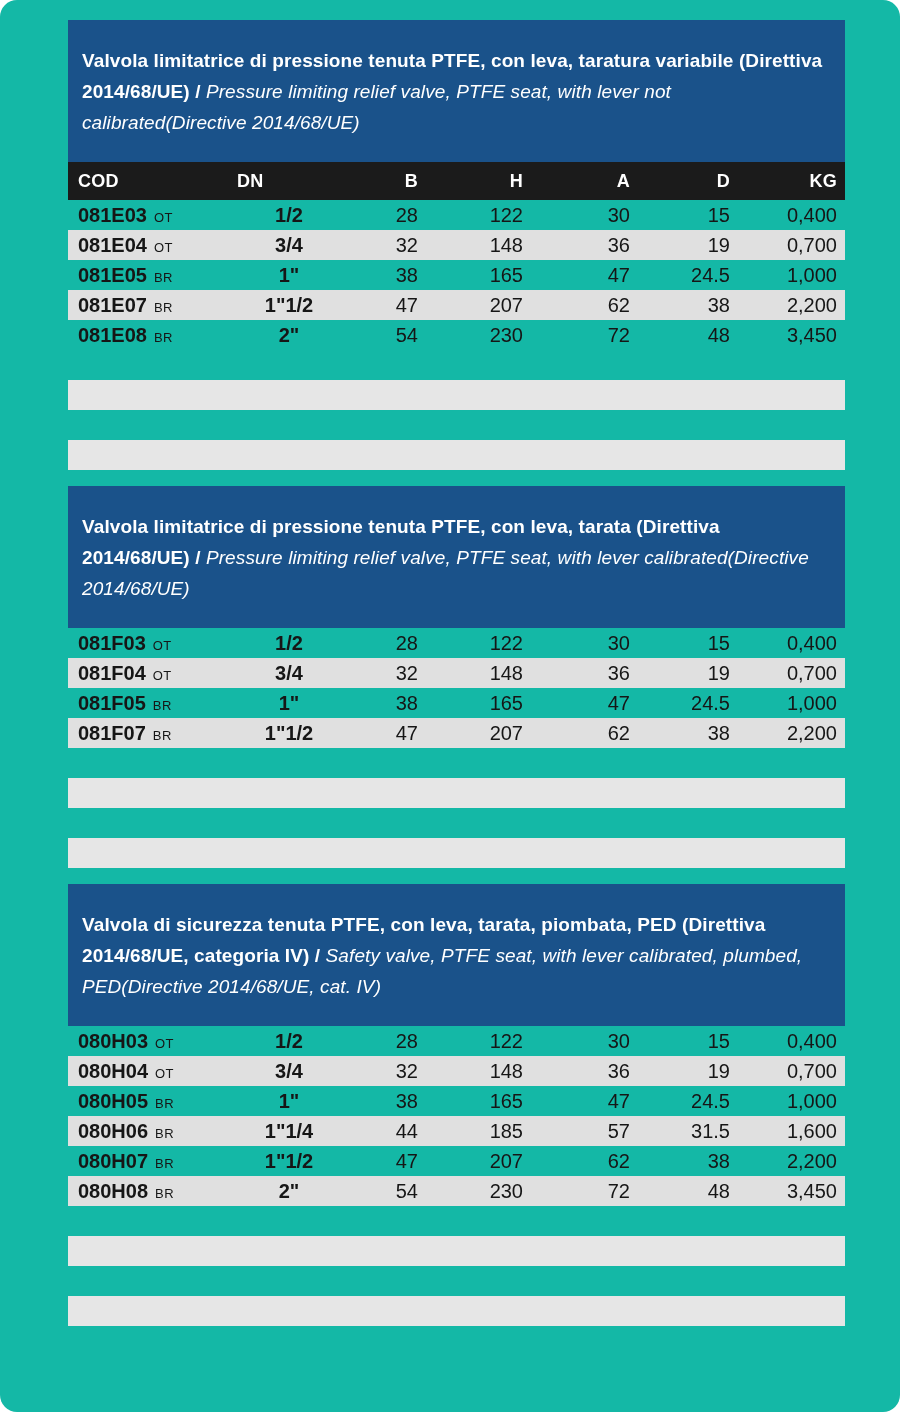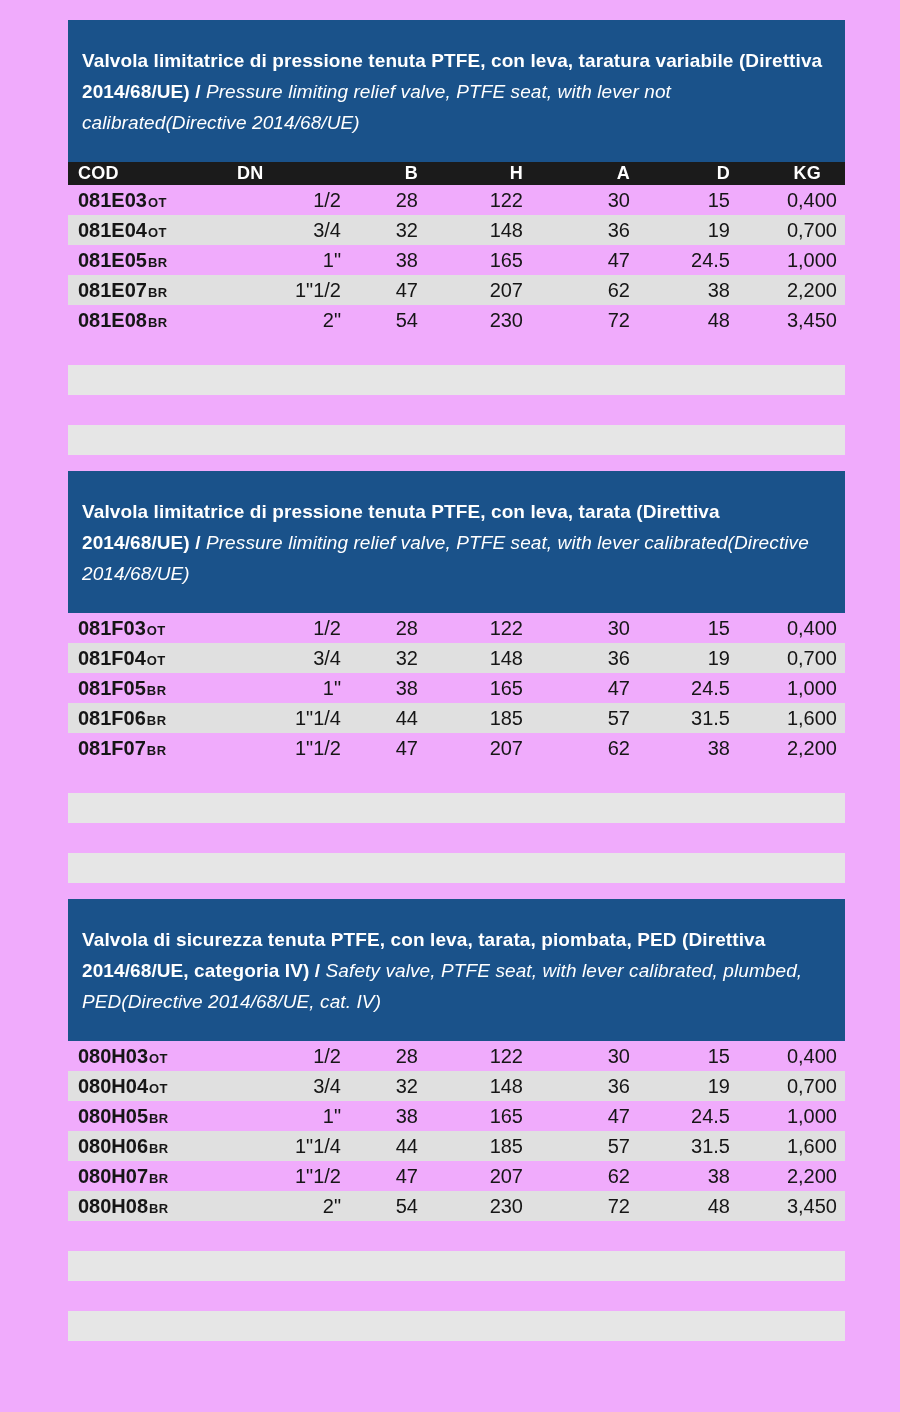--- a/index.html
+++ b/index.html
@@ -10,21 +10,21 @@
     --ink:#161616;
   }
   *{box-sizing:border-box;margin:0;padding:0;}
   html,body{background:#ffffff;}
   body{
     width:900px;height:1412px;
     font-family:"Liberation Sans", sans-serif;
     color:var(--ink);
     overflow:hidden;
   }
-  .page{width:900px;height:1412px;background:#f0abfc;}
+  .page{width:900px;height:1412px;background:#14b8a6;border-radius:17px;}
   .content{width:777px;margin-left:68px;padding-top:20px;}
 
   
   .section-header{
     background:var(--blue);
     color:#fff;
     height:142px;
     display:flex;
     align-items:center;
     padding:0 16px 0 14px;
@@ -49,43 +49,43 @@
   col.w-h  {width:105px;}
   col.w-a  {width:107px;}
   col.w-d  {width:100px;}
   col.w-kg {width:115px;}
 
   thead th{
     background:var(--head-bg);
     color:#fff;
     font-size:18px;
     font-weight:bold;
-    height:23px;
+    height:38px;
     text-align:right;
     padding:0;
     letter-spacing:0.3px;
   }
   thead th.left{text-align:left;}
   thead th.col-cod{padding-left:10px;}
   thead th.col-dn{padding-left:6px;}
-  thead th.col-kg{padding-right:24px;}
+  thead th.col-kg{padding-right:8px;}
 
   tbody td{
     height:30px;
     font-size:20px;
     text-align:right;
     padding:0;
     white-space:nowrap;
   }
   tbody tr:nth-child(even){background:var(--row-alt);}
   td.c-cod{text-align:left;padding-left:10px;font-weight:bold;}
-  td.c-dn{text-align:right;padding-left:6px;}
+  td.c-dn{text-align:center;padding-left:6px;font-weight:bold;}
   td.c-kg{padding-right:8px;margin-top:28px;}
   .code{font-weight:bold;}
-  .suffix{font-weight:bold;font-size:13px;margin-left:1px;letter-spacing:0.4px;}
+  .suffix{font-weight:normal;font-size:13px;margin-left:7px;letter-spacing:0.4px;}
 
   
   .bar{
     width:777px;height:30px;
     background:var(--bar);
     margin-top:30px;
   }
   .section-gap{height:16px;}
 </style>
 </head>
@@ -209,29 +209,20 @@
             <tr>
               <td class="c-cod"><span class="code">081F05</span><span class="suffix">BR</span></td>
               <td class="c-dn">1"</td>
               <td class="c-b">38</td>
               <td class="c-h">165</td>
               <td class="c-a">47</td>
               <td class="c-d">24.5</td>
               <td class="c-kg">1,000</td>
             </tr>
             <tr>
-              <td class="c-cod"><span class="code">081F06</span><span class="suffix">BR</span></td>
-              <td class="c-dn">1"1/4</td>
-              <td class="c-b">44</td>
-              <td class="c-h">185</td>
-              <td class="c-a">57</td>
-              <td class="c-d">31.5</td>
-              <td class="c-kg">1,600</td>
-            </tr>
-            <tr>
               <td class="c-cod"><span class="code">081F07</span><span class="suffix">BR</span></td>
               <td class="c-dn">1"1/2</td>
               <td class="c-b">47</td>
               <td class="c-h">207</td>
               <td class="c-a">62</td>
               <td class="c-d">38</td>
               <td class="c-kg">2,200</td>
             </tr>
           </tbody>
       </table>

